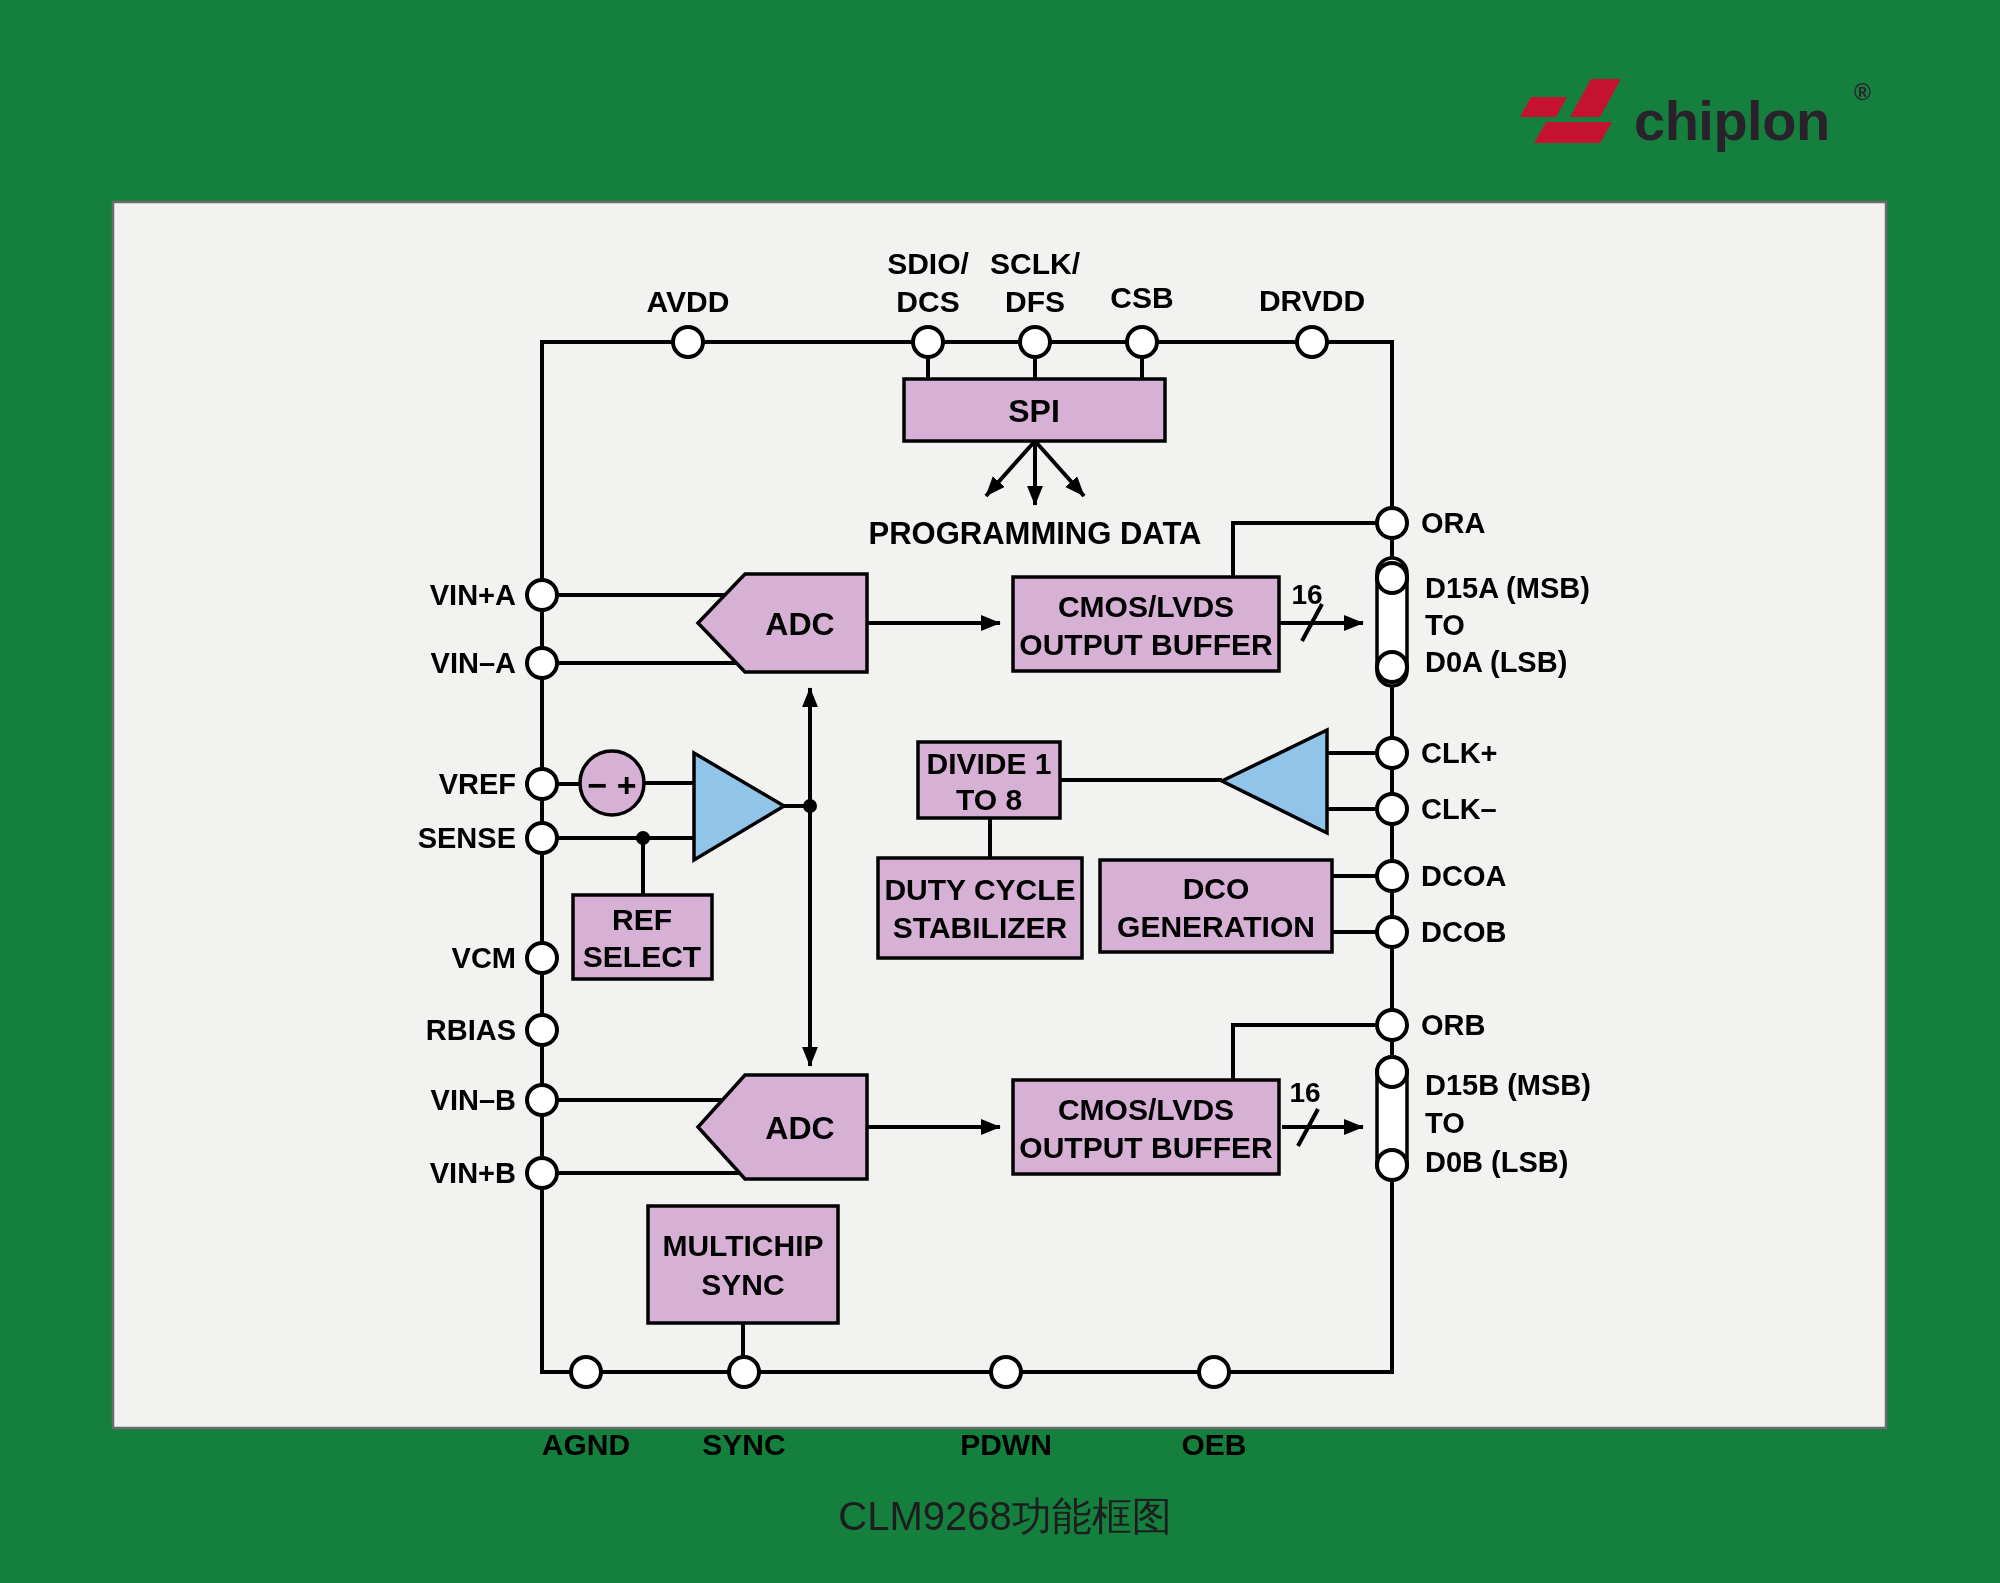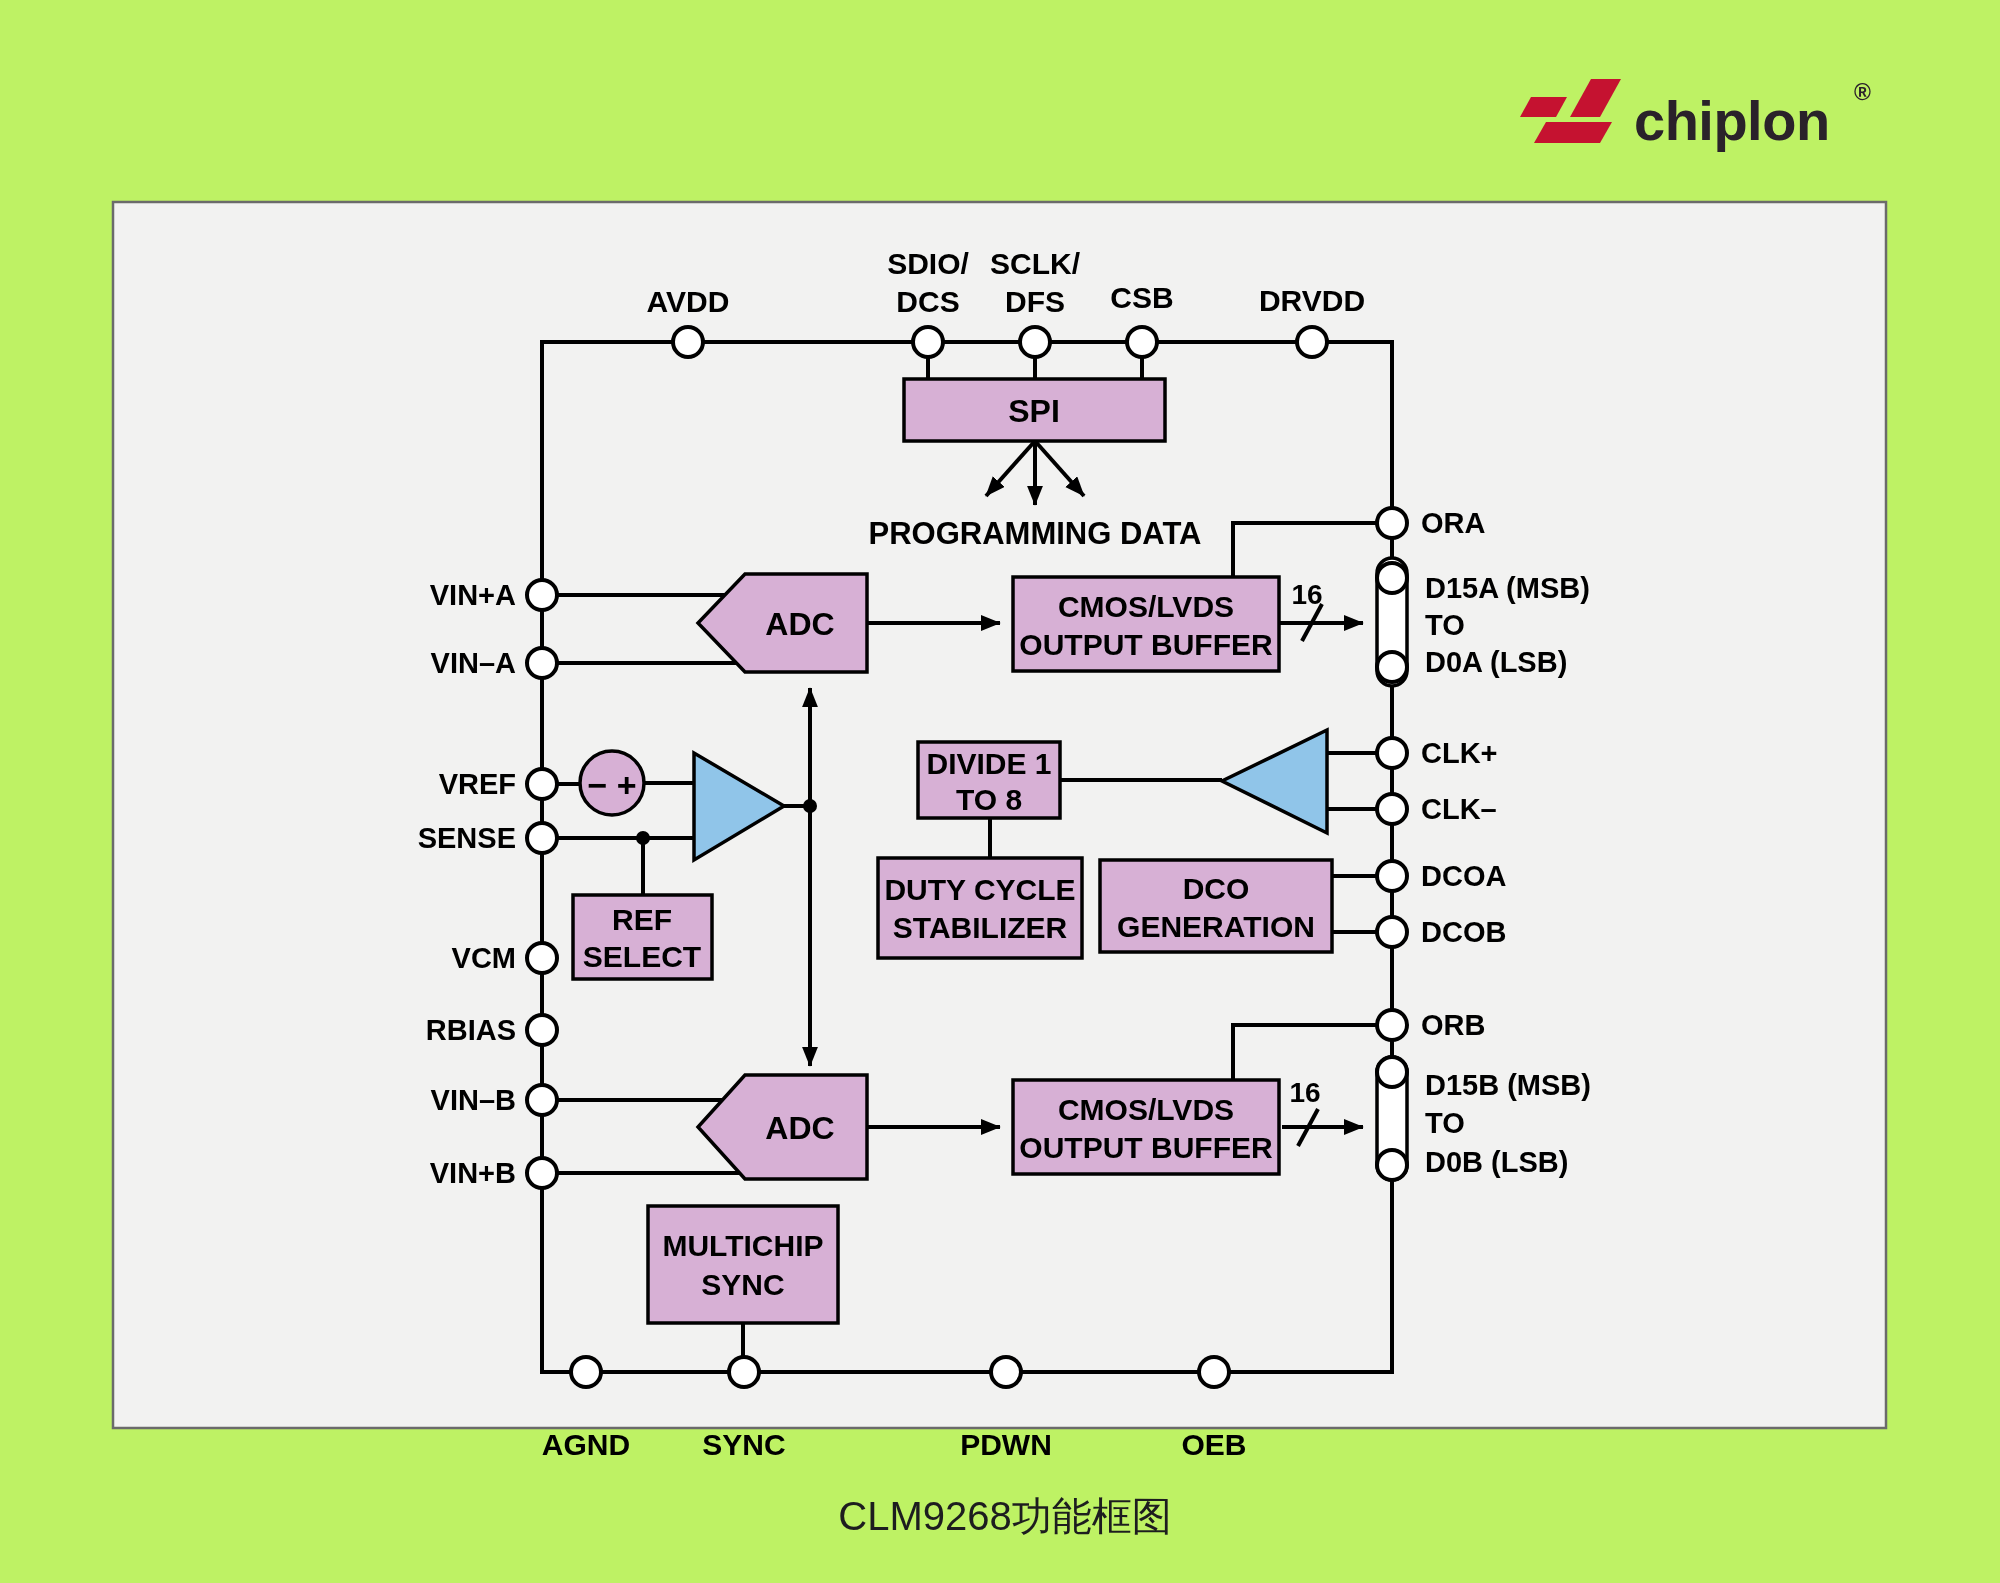--- a/index.html
+++ b/index.html
@@ -1,16 +1,16 @@
 <!DOCTYPE html>
 <html><head>
 <meta charset="utf-8">
 <style>
   html,body { margin:0; padding:0; background:#ffffff; }
-  .page { position:relative; width:2000px; height:1583px; background:#bef264; overflow:hidden; }
+  .page { position:relative; width:2000px; height:1583px; background:#15803d; overflow:hidden; }
   svg { position:absolute; left:0; top:0; }
   .wire  { stroke:#000; stroke-width:4; fill:none; }
   .blk   { fill:#d7b0d5; stroke:#000; stroke-width:3.5; }
   .amp   { fill:#90c5e9; stroke:#000; stroke-width:3.5; }
   .pin   { fill:#ffffff; stroke:#000; stroke-width:4; }
   .cap   { fill:#ffffff; stroke:#000; stroke-width:3.5; }
   .dot   { fill:#000; stroke:none; }
   .panel { fill:#f2f2f1; stroke:#6b6b6b; stroke-width:2.5; }
   text   { font-family:"Liberation Sans","DejaVu Sans",sans-serif; font-weight:bold; fill:#000; }
   .t28 { font-size:28px; } .t29 { font-size:29px; } .t30 { font-size:30px; }

